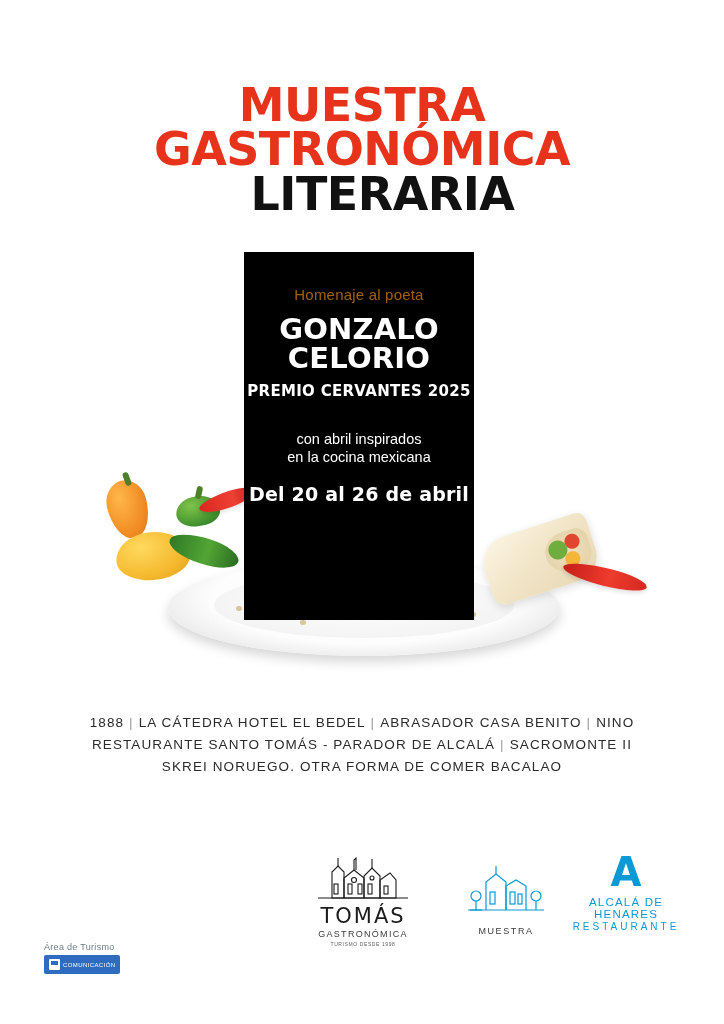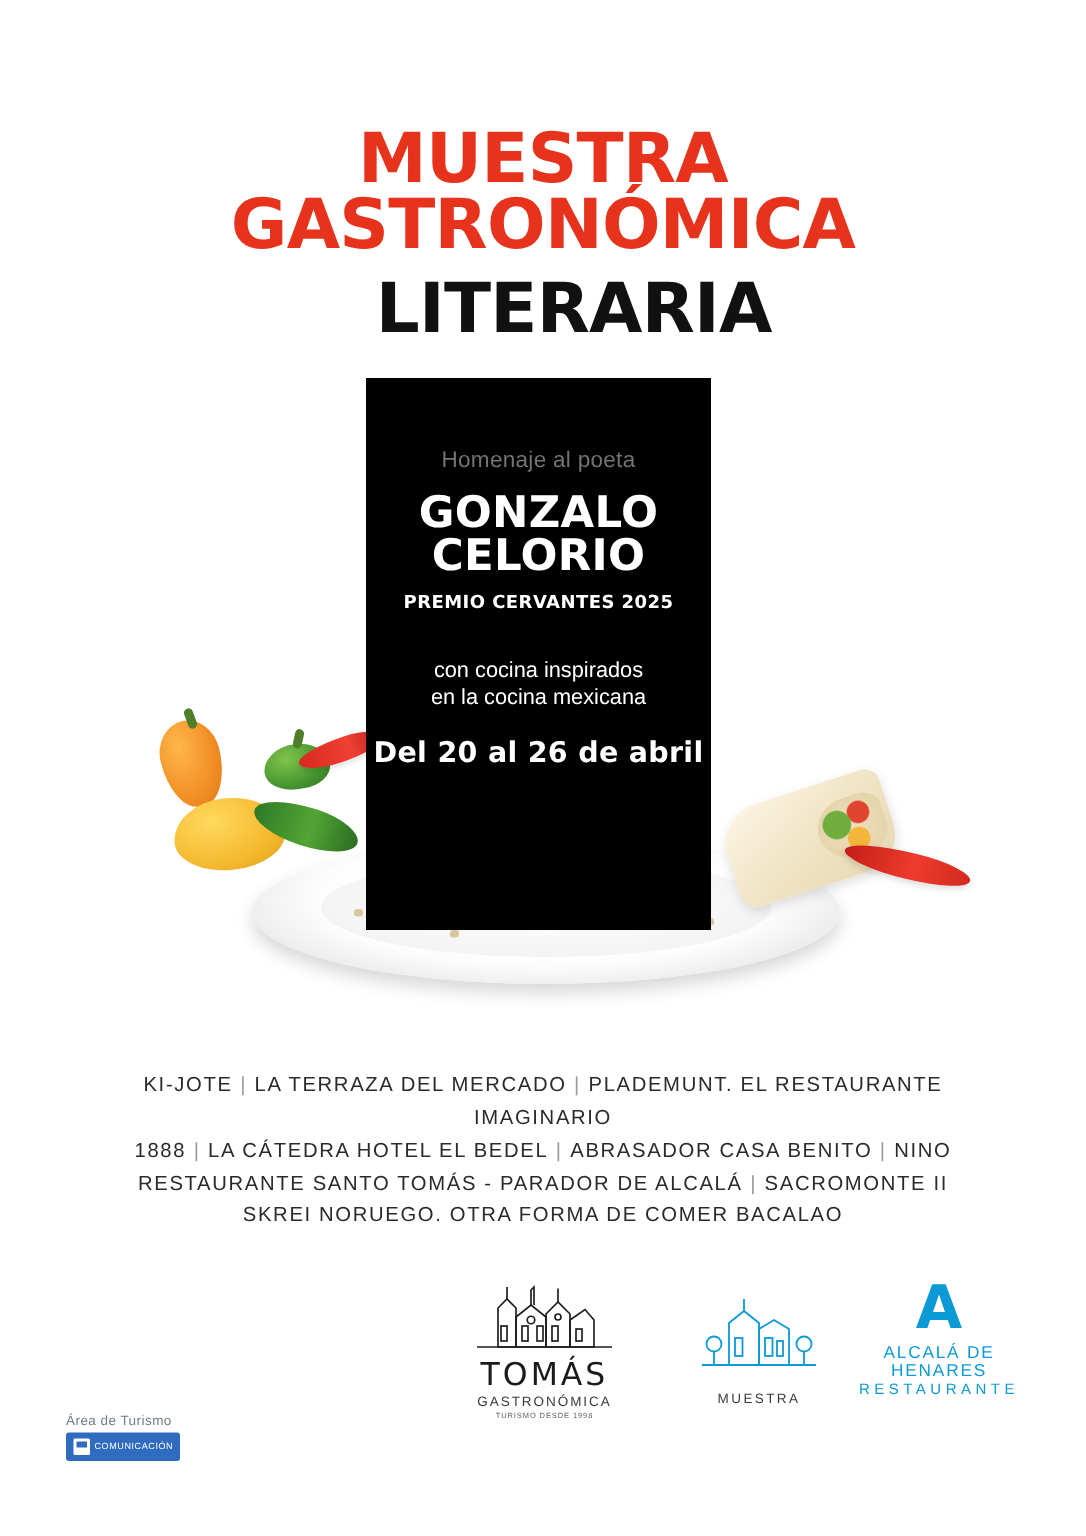--- a/index.html
+++ b/index.html
@@ -33,21 +33,21 @@
   .title-line {
     display: block;
     font-weight: 900;
     font-size: 45px;
     letter-spacing: -0.5px;
     font-family: "DejaVu Sans", sans-serif;
     text-transform: uppercase;
   }
   .title-line.l1 { color: #e8331c; font-size: 46px; }
   .title-line.l2 { color: #e8331c; font-size: 46px; margin-top: 2px; }
-  .title-line.l3 { color: #111111; font-size: 46px; margin-top: 13px; padding-left: 41px; }
+  .title-line.l3 { color: #111111; font-size: 46px; margin-top: 2px; padding-left: 41px; }
 
   
   .food-stage {
     position: absolute;
     left: 0;
     top: 420px;
     width: 724px;
     height: 290px;
   }
   .plate {
@@ -170,41 +170,41 @@
     left: 244px;
     top: 252px;
     width: 230px;
     height: 368px;
     background: #000000;
     color: #ffffff;
     text-align: center;
     z-index: 5;
   }
   .bp-homenaje {
-    margin-top: 46px;
+    margin-top: 34px;
     font-size: 15px;
     font-weight: 400;
     letter-spacing: 0.2px;
-    color: #737373;
+    color: #a16207;
     text-align: center;
   }
   .bp-name {
     margin-top: 12px;
     font-family: "DejaVu Sans", sans-serif;
     font-weight: 900;
     font-size: 29px;
     line-height: 1.0;
     letter-spacing: 0.2px;
   }
   .bp-name span { display: block; }
   .bp-premio {
     margin-top: 9px;
     font-family: "DejaVu Sans", sans-serif;
     font-weight: 900;
-    font-size: 12px;
+    font-size: 15px;
     letter-spacing: 0.3px;
   }
   .bp-desc {
     margin-top: 30px;
     font-size: 14.5px;
     line-height: 1.25;
     font-weight: 400;
   }
   .bp-desc span { display: block; }
   .bp-dates {
@@ -389,30 +389,27 @@
   </div>
 
   <div class="black-panel">
     <div class="bp-homenaje">Homenaje al poeta</div>
     <div class="bp-name">
       <span>GONZALO</span>
       <span>CELORIO</span>
     </div>
     <div class="bp-premio">PREMIO CERVANTES 2025</div>
     <div class="bp-desc">
-      <span>con cocina inspirados</span>
+      <span>con abril inspirados</span>
       <span>en la cocina mexicana</span>
     </div>
     <div class="bp-dates">Del 20 al 26 de abril</div>
   </div>
 
   <div class="rest-list">
-    <div>
-      <span>KI-JOTE</span><span class="sep">|</span><span>LA TERRAZA DEL MERCADO</span><span class="sep">|</span><span>PLADEMUNT. EL RESTAURANTE IMAGINARIO</span>
-    </div>
     <div>
       <span>1888</span><span class="sep">|</span><span>LA CÁTEDRA HOTEL EL BEDEL</span><span class="sep">|</span><span>ABRASADOR CASA BENITO</span><span class="sep">|</span><span>NINO</span>
     </div>
     <div>
       <span>RESTAURANTE SANTO TOMÁS - PARADOR DE ALCALÁ</span><span class="sep">|</span><span>SACROMONTE II</span>
     </div>
     <div>
       <span>SKREI NORUEGO. OTRA FORMA DE COMER BACALAO</span>
     </div>
   </div>

